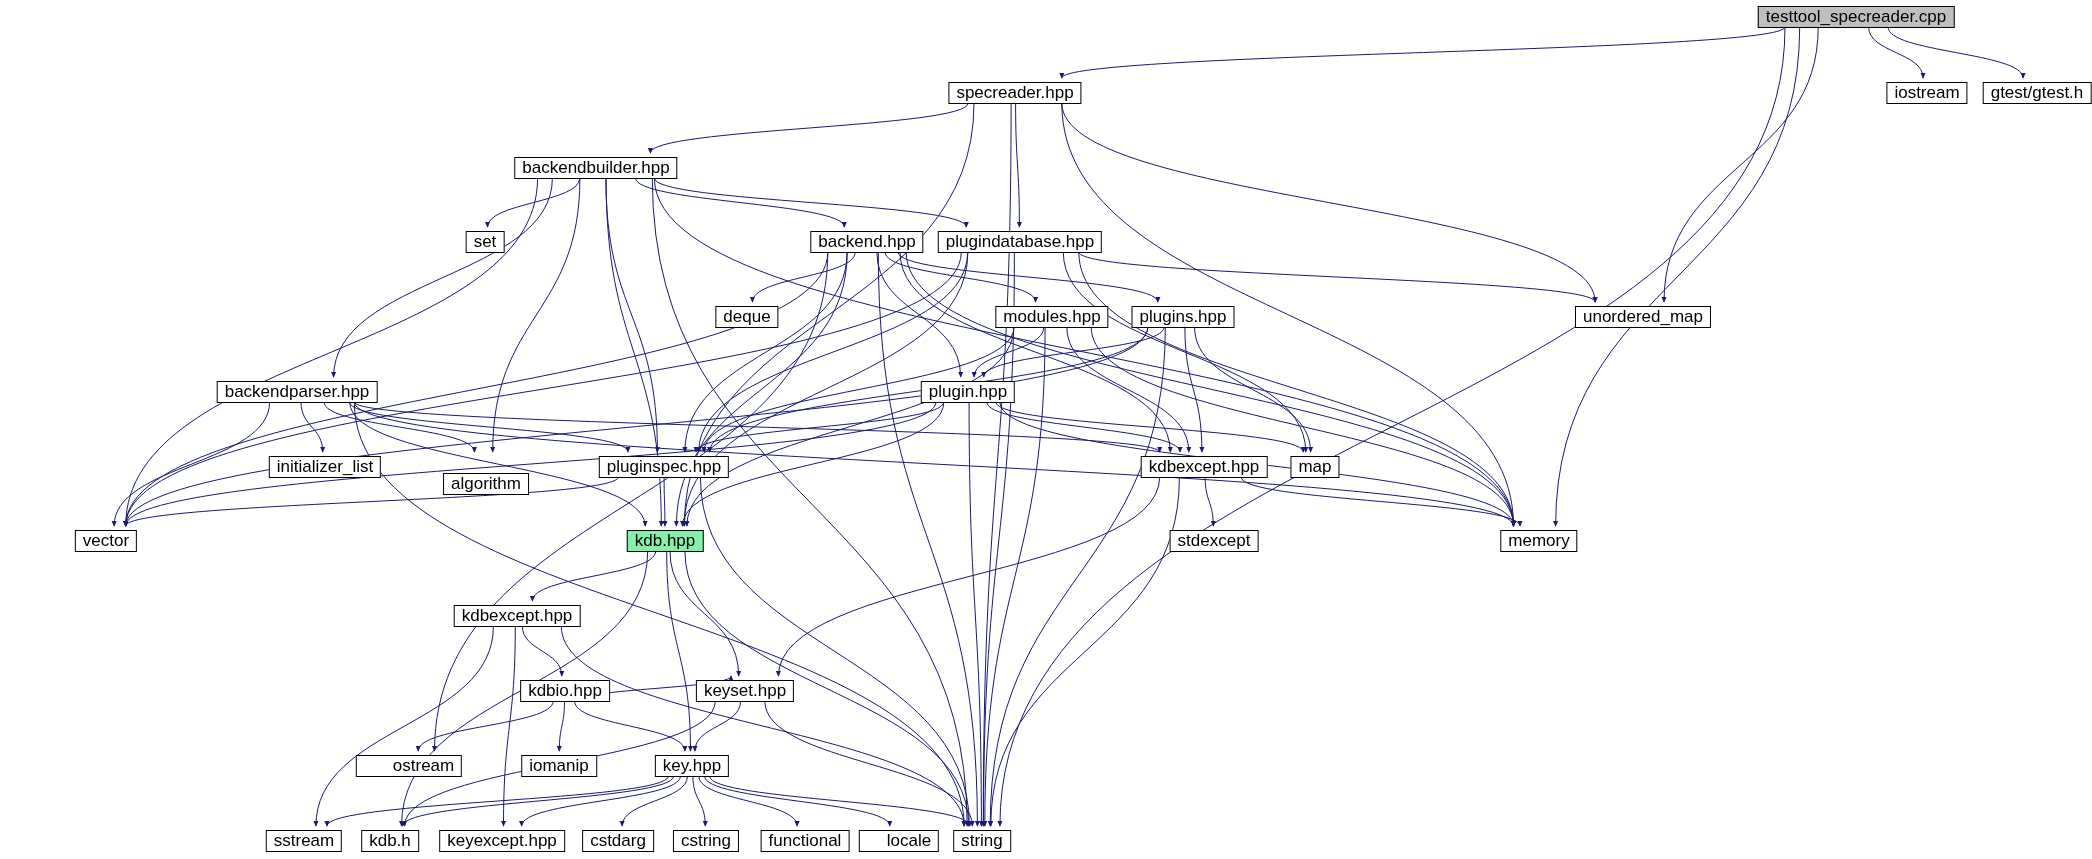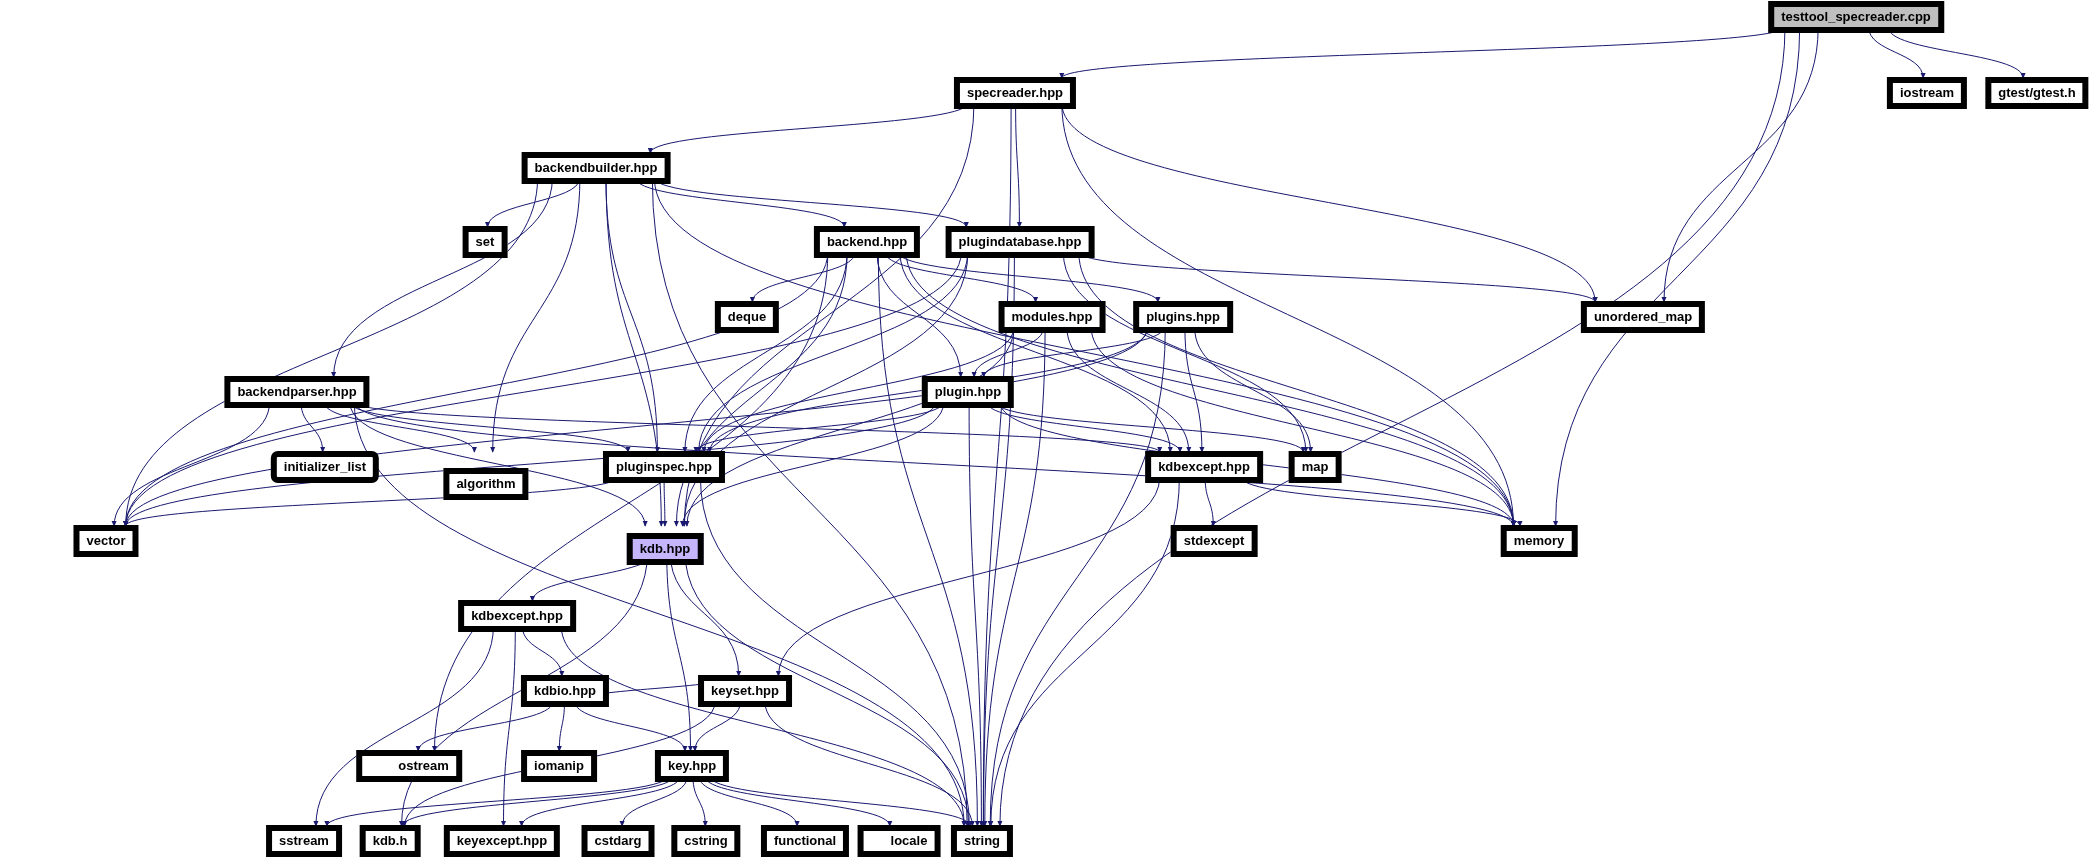--- a/index.html
+++ b/index.html
@@ -18,29 +18,28 @@
   #edges {
     position: absolute;
     left: 0;
     top: 0;
     z-index: 1;
   }
   .node {
     position: absolute;
     transform: translate(-50%, -50%);
     background: #ffffff;
-    border: 6px solid #ef4444;
+    border: 1px solid #ef4444;
     padding: 2px 7px 3px 7px;
-    font-size: 13px;
+    font-size: 17px;
     line-height: 15px;
     white-space: nowrap;
     color: #000000;
     z-index: 2;
     cursor: pointer;
-    font-weight: bold;
   }
   .node.plain {
     cursor: default;
   }
   .node.root {
     background: #bfbfbf;
     cursor: default;
   }
 </style>
 </head>
@@ -161,27 +160,27 @@
     <div class="node" style="left: 596px; top: 168px; background: rgb(255, 255, 255); border-color: rgb(0, 0, 0);">backendbuilder.hpp</div>
     <div class="node plain" style="left: 485px; top: 242px; background: rgb(255, 255, 255); border-color: rgb(0, 0, 0);">set</div>
     <div class="node" style="left: 867px; top: 242px; background: rgb(255, 255, 255); border-color: rgb(0, 0, 0);">backend.hpp</div>
     <div class="node" style="left: 1020px; top: 242px; background: rgb(255, 255, 255); border-color: rgb(0, 0, 0);">plugindatabase.hpp</div>
     <div class="node plain" style="left: 747px; top: 317px; background: rgb(255, 255, 255); border-color: rgb(0, 0, 0);">deque</div>
     <div class="node" style="left: 1052px; top: 317px; background: rgb(255, 255, 255); border-color: rgb(0, 0, 0);">modules.hpp</div>
     <div class="node" style="left: 1183px; top: 317px; background: rgb(255, 255, 255); border-color: rgb(0, 0, 0);">plugins.hpp</div>
     <div class="node plain" style="left: 1643px; top: 317px; background: rgb(255, 255, 255); border-color: rgb(0, 0, 0);">unordered_map</div>
     <div class="node" style="left: 297px; top: 392px; background: rgb(255, 255, 255); border-color: rgb(0, 0, 0);">backendparser.hpp</div>
     <div class="node" style="left: 968px; top: 392px; background: rgb(255, 255, 255); border-color: rgb(0, 0, 0);">plugin.hpp</div>
-    <div class="node plain" style="left: 325px; top: 467px; background: rgb(255, 255, 255); border-color: rgb(0, 0, 0); border-radius: 7px;">initializer_list</div>
+    <div class="node plain" style="left: 325px; top: 467px; background: rgb(255, 255, 255); border-color: rgb(0, 0, 0);">initializer_list</div>
     <div class="node plain" style="left: 486px; top: 467px; background: rgb(255, 255, 255); border-color: rgb(0, 0, 0); margin-top: 17px;">algorithm</div>
     <div class="node" style="left: 664px; top: 467px; background: rgb(255, 255, 255); border-color: rgb(0, 0, 0);">pluginspec.hpp</div>
     <div class="node" style="left: 1204px; top: 467px; background: rgb(255, 255, 255); border-color: rgb(0, 0, 0);">kdbexcept.hpp</div>
     <div class="node plain" style="left: 1315px; top: 467px; background: rgb(255, 255, 255); border-color: rgb(0, 0, 0);">map</div>
     <div class="node plain" style="left: 106px; top: 541px; background: rgb(255, 255, 255); border-color: rgb(0, 0, 0);">vector</div>
-    <div class="node" style="left: 665px; top: 541px; background: #c4b5fd; border-color: rgb(0, 0, 0); margin-top: 8px;">kdb.hpp</div>
+    <div class="node" style="left: 665px; top: 541px; background: #86efac; border-color: rgb(0, 0, 0);">kdb.hpp</div>
     <div class="node plain" style="left: 1214px; top: 541px; background: rgb(255, 255, 255); border-color: rgb(0, 0, 0);">stdexcept</div>
     <div class="node plain" style="left: 1539px; top: 541px; background: rgb(255, 255, 255); border-color: rgb(0, 0, 0);">memory</div>
     <div class="node" style="left: 517px; top: 616px; background: rgb(255, 255, 255); border-color: rgb(0, 0, 0);">kdbexcept.hpp</div>
     <div class="node" style="left: 565px; top: 691px; background: rgb(255, 255, 255); border-color: rgb(0, 0, 0);">kdbio.hpp</div>
     <div class="node" style="left: 745px; top: 691px; background: rgb(255, 255, 255); border-color: rgb(0, 0, 0);">keyset.hpp</div>
     <div class="node plain" style="left: 409px; top: 766px; background: rgb(255, 255, 255); border-color: rgb(0, 0, 0); padding-left: 36px;">ostream</div>
     <div class="node plain" style="left: 559px; top: 766px; background: rgb(255, 255, 255); border-color: rgb(0, 0, 0);">iomanip</div>
     <div class="node" style="left: 692px; top: 766px; background: rgb(255, 255, 255); border-color: rgb(0, 0, 0);">key.hpp</div>
     <div class="node plain" style="left: 304px; top: 841px; background: rgb(255, 255, 255); border-color: rgb(0, 0, 0);">sstream</div>
     <div class="node" style="left: 390px; top: 841px; background: rgb(255, 255, 255); border-color: rgb(0, 0, 0);">kdb.h</div>

